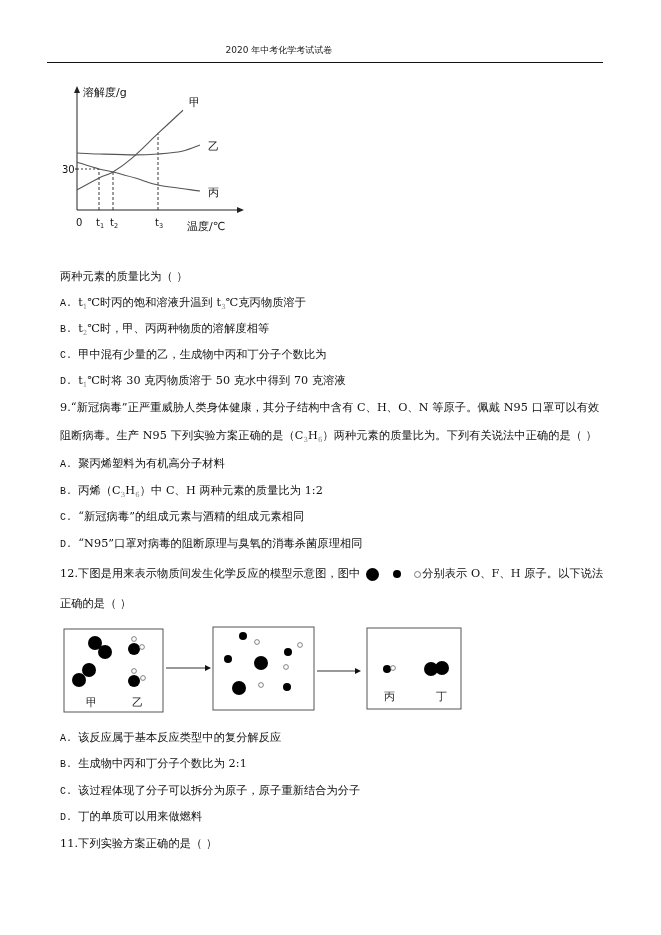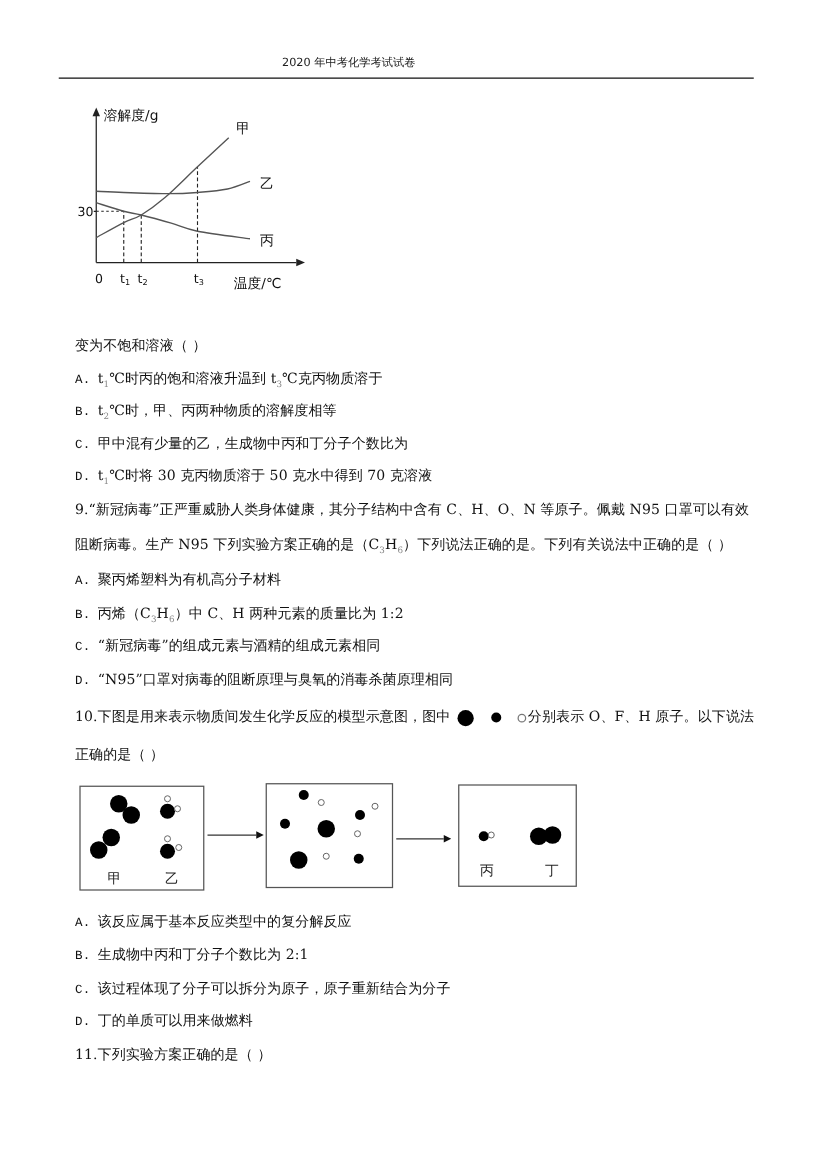--- a/index.html
+++ b/index.html
@@ -49,54 +49,54 @@
     <text x="7" y="93" font-size="10" fill="#111" font-family="DejaVu Serif, serif">30</text>
   <text x="41" y="146" font-size="10" fill="#111" font-family="DejaVu Serif, serif">t<tspan font-size="6.5" dy="2">1</tspan></text>
       <text x="55" y="146" font-size="10" fill="#111" font-family="DejaVu Serif, serif">t<tspan font-size="6.5" dy="2">2</tspan></text>
       <text x="100" y="146" font-size="10" fill="#111" font-family="DejaVu Serif, serif">t<tspan font-size="6.5" dy="2">3</tspan></text>
       <text x="134" y="26.233333333333334" font-size="11" fill="#111">甲</text>
       <text x="153" y="70.08333333333333" font-size="11" fill="#111">乙</text>
       <text x="153" y="116.00333333333333" font-size="11" fill="#111">丙</text>
     </g>
 </svg>
 
-<div class="line" style="top:270px">变为不饱和溶液（    ）</div>
+<div class="line" style="top:270px">两种元素的质量比为（    ）</div>
 
 <div class="line" style="top:296px">
   <span class="opt-letter">A.</span><span>t</span><sub class="sub-grey">1</sub><sup></sup><span>℃时丙的饱和溶液升温到 t</span><sub class="sub-grey">3</sub><span>℃克丙物质溶于</span>
 </div>
 <div class="line" style="top:322px">
   <span class="opt-letter">B.</span><span>t</span><sub class="sub-grey">2</sub><span>℃时，甲、丙两种物质的溶解度相等</span>
 </div>
 <div class="line" style="top:348px">
   <span class="opt-letter">C.</span><span>甲中混有少量的乙，生成物中丙和丁分子个数比为</span>
 </div>
 <div class="line" style="top:374px">
   <span class="opt-letter">D.</span><span>t</span><sub class="sub-grey">1</sub><span>℃时将 30 克丙物质溶于 50 克水中得到 70 克溶液</span>
 </div>
 
 <div class="line" style="top:401px">9.“新冠病毒”正严重威胁人类身体健康，其分子结构中含有 C、H、O、N 等原子。佩戴 N95 口罩可以有效</div>
 <div class="line" style="top:429px">
-  <span>阻断病毒。生产 N95 下列实验方案正确的是（C</span><sub class="sub-grey">3</sub><span>H</span><sub class="sub-grey">6</sub><span>）下列说法正确的是。下列有关说法中正确的是（    ）</span>
+  <span>阻断病毒。生产 N95 下列实验方案正确的是（C</span><sub class="sub-grey">3</sub><span>H</span><sub class="sub-grey">6</sub><span>）两种元素的质量比为。下列有关说法中正确的是（    ）</span>
 </div>
 <div class="line" style="top:457px">
   <span class="opt-letter">A.</span><span>聚丙烯塑料为有机高分子材料</span>
 </div>
 <div class="line" style="top:484px">
   <span class="opt-letter">B.</span><span>丙烯（C</span><sub class="sub-grey">3</sub><span>H</span><sub class="sub-grey">6</sub><span>）中 C、H 两种元素的质量比为 1:2</span>
 </div>
 <div class="line" style="top:510px">
   <span class="opt-letter">C.</span><span>“新冠病毒”的组成元素与酒精的组成元素相同</span>
 </div>
 <div class="line" style="top:537px">
   <span class="opt-letter">D.</span><span>“N95”口罩对病毒的阻断原理与臭氧的消毒杀菌原理相同</span>
 </div>
 
 <div class="line" style="top:567px">
-  <span>10.下图是用来表示物质间发生化学反应的模型示意图，图中</span>
+  <span>12.下图是用来表示物质间发生化学反应的模型示意图，图中</span>
   <span class="inline-atom" style="width:13px;height:13px;background:#000;margin:0 4px 0 2px;"></span>
   <span class="inline-atom" style="width:8px;height:8px;background:#000;margin:0 6px;"></span>
   <span class="inline-atom" style="width:5px;height:5px;border:1px solid #777;background:#fff;margin:0 1px 0 4px;"></span><span>分别表示 O、F、H 原子。以下说法</span>
 </div>
 <div class="line" style="top:597px">正确的是（    ）</div>
 
 <svg class="diagram" width="420" height="100" viewBox="0 0 420 100">
 
   <g>
     <rect x="9" y="9" width="99" height="83" fill="#fff" stroke="#555" stroke-width="1"></rect>

